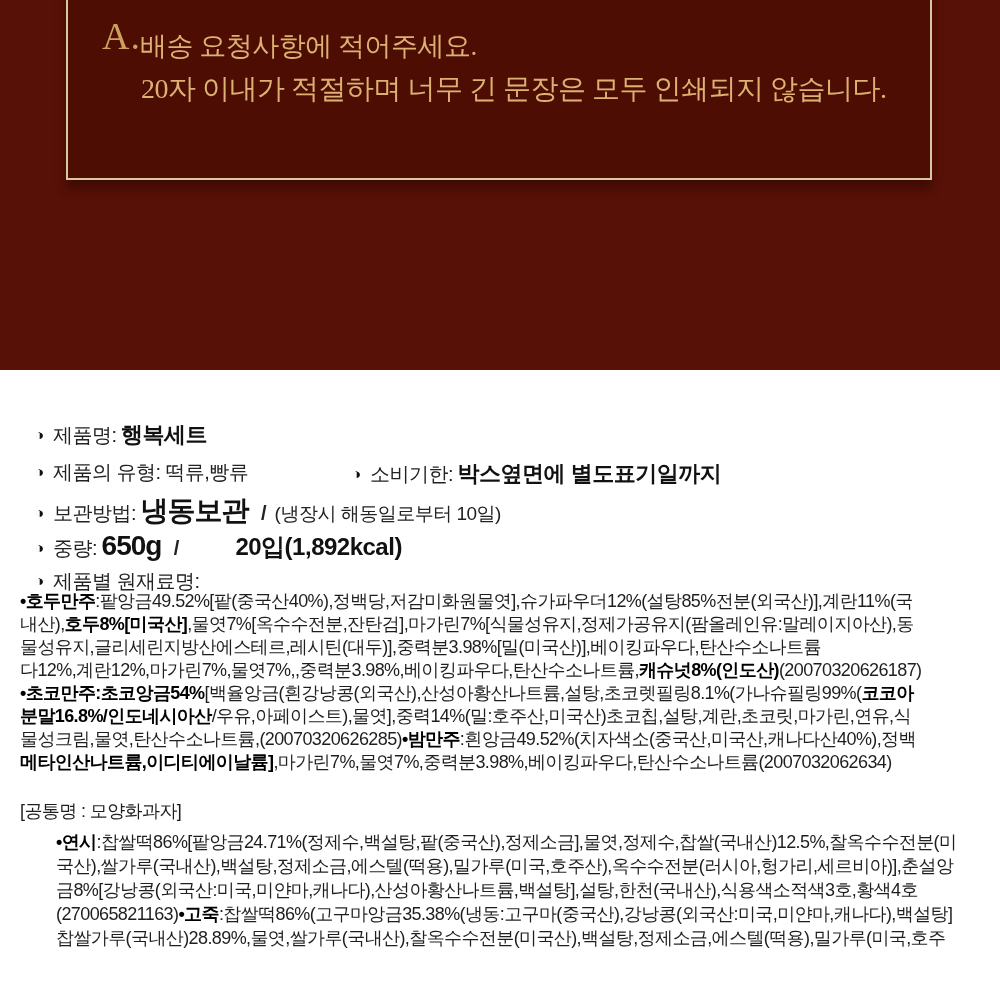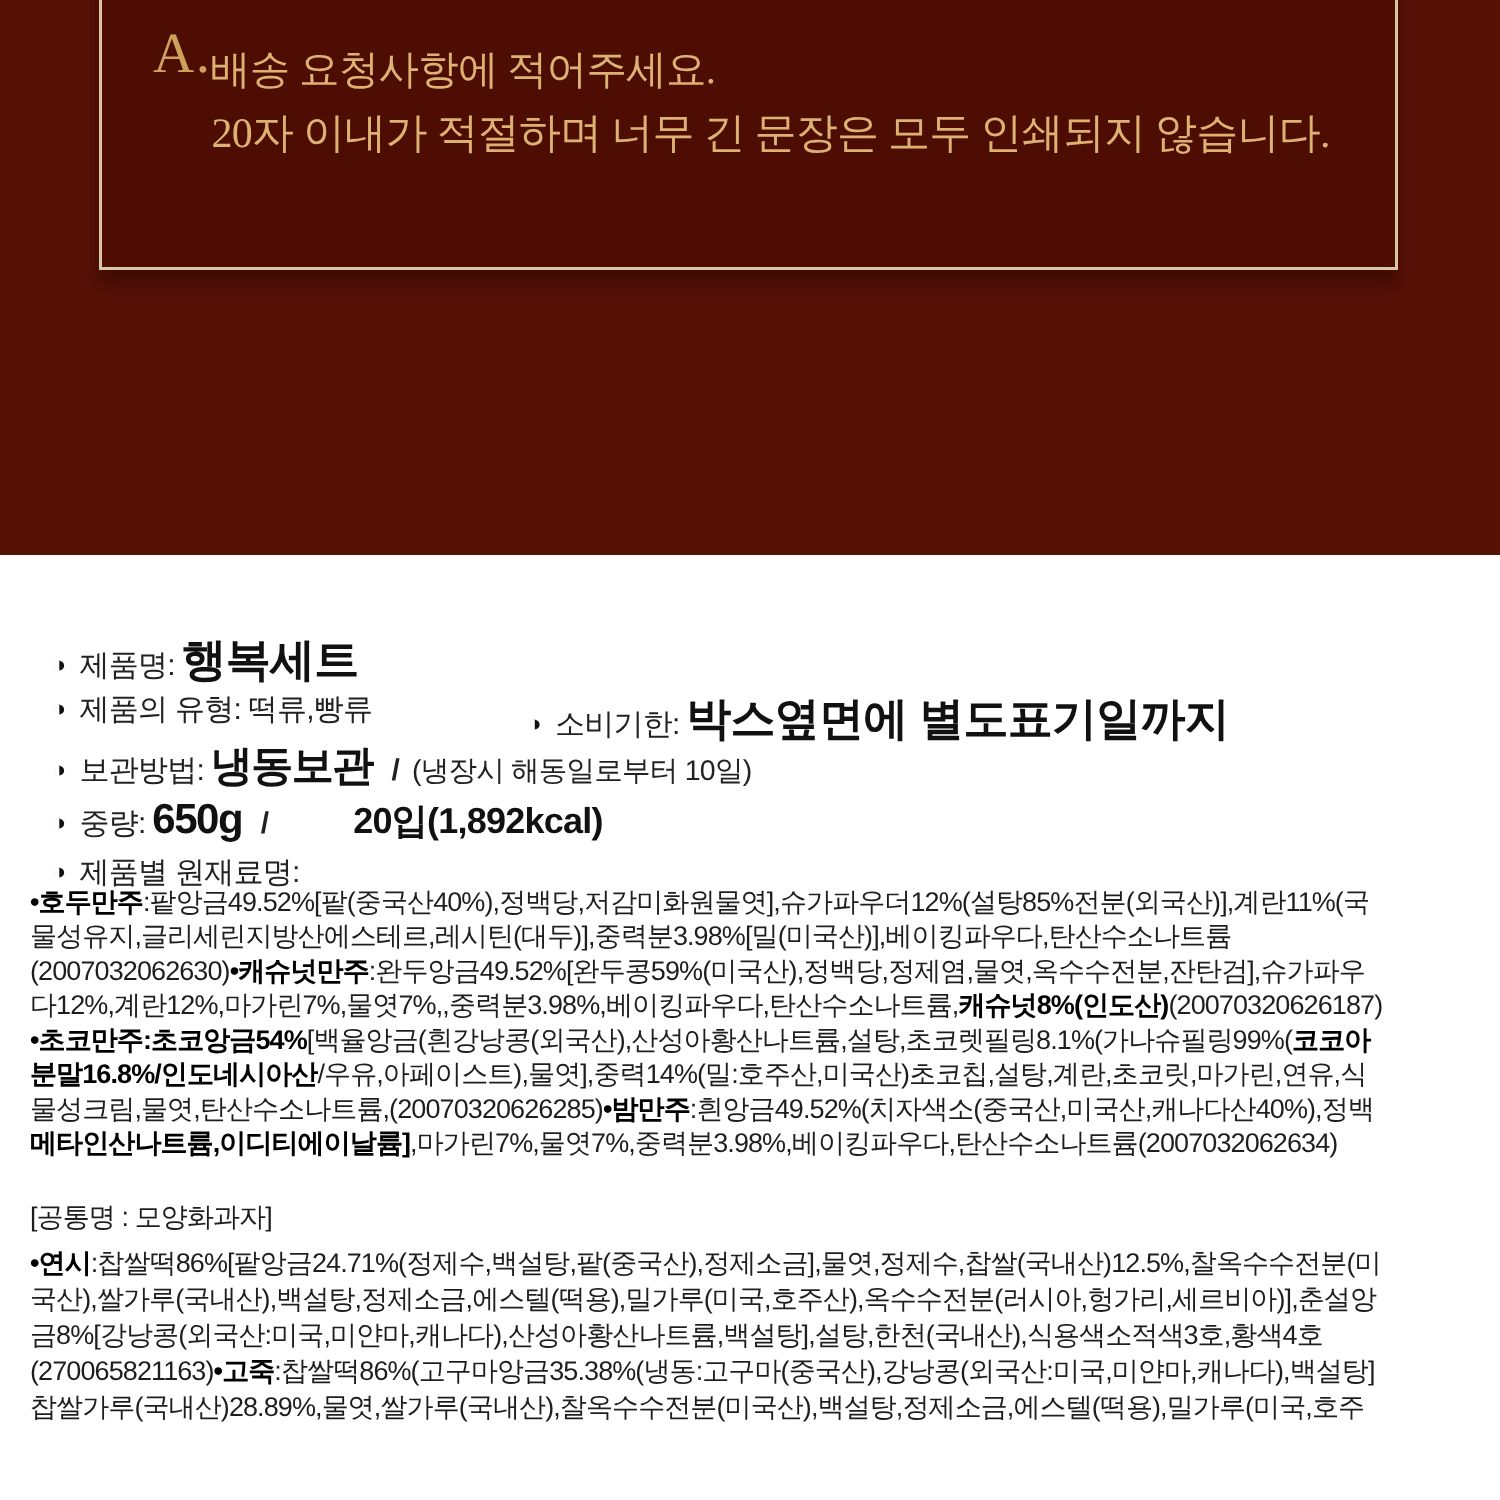--- a/index.html
+++ b/index.html
@@ -30,37 +30,37 @@
   }
   .notice-l2{
     position:absolute;left:141px;top:70px;
     font-family:"Liberation Serif", serif;
     font-size:28px;color:#ddb172;letter-spacing:-0.5px;white-space:nowrap;
   }
   
   .info-row{position:absolute;white-space:nowrap;color:#222;}
   .bullet{font-size:15px;color:#111;margin-right:9px;position:relative;top:-2px;}
   .lbl{font-size:20px;letter-spacing:-0.5px;color:#222;}
-  .val-b{font-size:30px;font-weight:700;color:#111;letter-spacing:-0.5px;}
+  .val-b{font-size:22px;font-weight:700;color:#111;letter-spacing:-0.5px;}
   .val-r{font-size:20px;letter-spacing:-0.5px;color:#222;}
   .val-big{font-size:28px;font-weight:700;color:#111;letter-spacing:-1px;}
   .slash{font-size:20px;font-weight:700;color:#222;margin:0 8px;}
   .paren{font-size:19px;letter-spacing:-0.5px;color:#222;}
   .val2{font-size:24px;font-weight:700;color:#111;letter-spacing:-0.5px;margin-left:48px;}
   
   .ingredients{
     position:absolute;left:20px;top:590px;width:975px;
     font-size:18px;line-height:23px;letter-spacing:-0.6px;
     color:#1e1e1e;white-space:nowrap;overflow:hidden;
   }
   .ingredients .b{font-weight:700;color:#000;}
   .ing-line{height:23px;overflow:hidden;}
   .common-line{margin-top:26px;}
   .block2{margin-top:7px;}
-  .block2 .ing-line{height:24px;line-height:24px;}
+  .block2 .ing-line{height:24px;line-height:24px;margin-left:36px;}
 </style>
 </head>
 <body>
 
 <div class="dark-section">
   <div class="notice-box"></div>
   <div class="notice-letter">A.</div>
   <div class="notice-l1">배송 요청사항에 적어주세요.</div>
   <div class="notice-l2">20자 이내가 적절하며 너무 긴 문장은 모두 인쇄되지 않습니다.</div>
 </div>
@@ -92,22 +92,22 @@
   <span class="slash">/</span><span class="val2">20입(1,892kcal)</span>
 </div>
 
 <div class="info-row" style="left:35px;top:568px;">
   <span class="bullet">◑</span><span class="lbl">제품별 원재료명:</span>
 </div>
 
 <div class="ingredients">
   <div>
       <div class="ing-line"><span class="b">•호두만주</span><span>:팥앙금49.52%[팥(중국산40%),정백당,저감미화원물엿],슈가파우더12%(설탕85%전분(외국산)],계란11%(국</span></div>
+      <div class="ing-line"><span>내산),</span><span class="b">호두8%[미국산]</span><span>,물엿7%[옥수수전분,잔탄검],마가린7%[식물성유지,정제가공유지(팜올레인유:말레이지아산),동</span></div>
       <div class="ing-line"><span>물성유지,글리세린지방산에스테르,레시틴(대두)],중력분3.98%[밀(미국산)],베이킹파우다,탄산수소나트륨</span></div>
-      <div class="ing-line"><span>(2007032062630)</span><span class="b">•캐슈넛만주</span><span>:완두앙금49.52%[완두콩59%(미국산),정백당,정제염,물엿,옥수수전분,잔탄검],슈가파우</span></div>
       <div class="ing-line"><span>다12%,계란12%,마가린7%,물엿7%,,중력분3.98%,베이킹파우다,탄산수소나트륨,</span><span class="b">캐슈넛8%(인도산)</span><span>(20070320626187)</span></div>
       <div class="ing-line"><span class="b">•초코만주:초코앙금54%</span><span>[백율앙금(흰강낭콩(외국산),산성아황산나트륨,설탕,초코렛필링8.1%(가나슈필링99%(</span><span class="b">코코아</span></div>
       <div class="ing-line"><span class="b">분말16.8%/인도네시아산</span><span>/우유,아페이스트),물엿],중력14%(밀:호주산,미국산)초코칩,설탕,계란,초코릿,마가린,연유,식</span></div>
       <div class="ing-line"><span>물성크림,물엿,탄산수소나트륨,(20070320626285)</span><span class="b">•밤만주</span><span>:흰앙금49.52%(치자색소(중국산,미국산,캐나다산40%),정백</span></div>
       <div class="ing-line"><span class="b">메타인산나트륨,이디티에이날륨]</span><span>,마가린7%,물엿7%,중력분3.98%,베이킹파우다,탄산수소나트륨(2007032062634)</span></div>
     </div>
   <div class="ing-line common-line">[공통명 : 모양화과자]</div>
   <div class="block2">
       <div class="ing-line"><span class="b">•연시</span><span>:찹쌀떡86%[팥앙금24.71%(정제수,백설탕,팥(중국산),정제소금],물엿,정제수,찹쌀(국내산)12.5%,찰옥수수전분(미</span></div>
       <div class="ing-line"><span>국산),쌀가루(국내산),백설탕,정제소금,에스텔(떡용),밀가루(미국,호주산),옥수수전분(러시아,헝가리,세르비아)],춘설앙</span></div>

